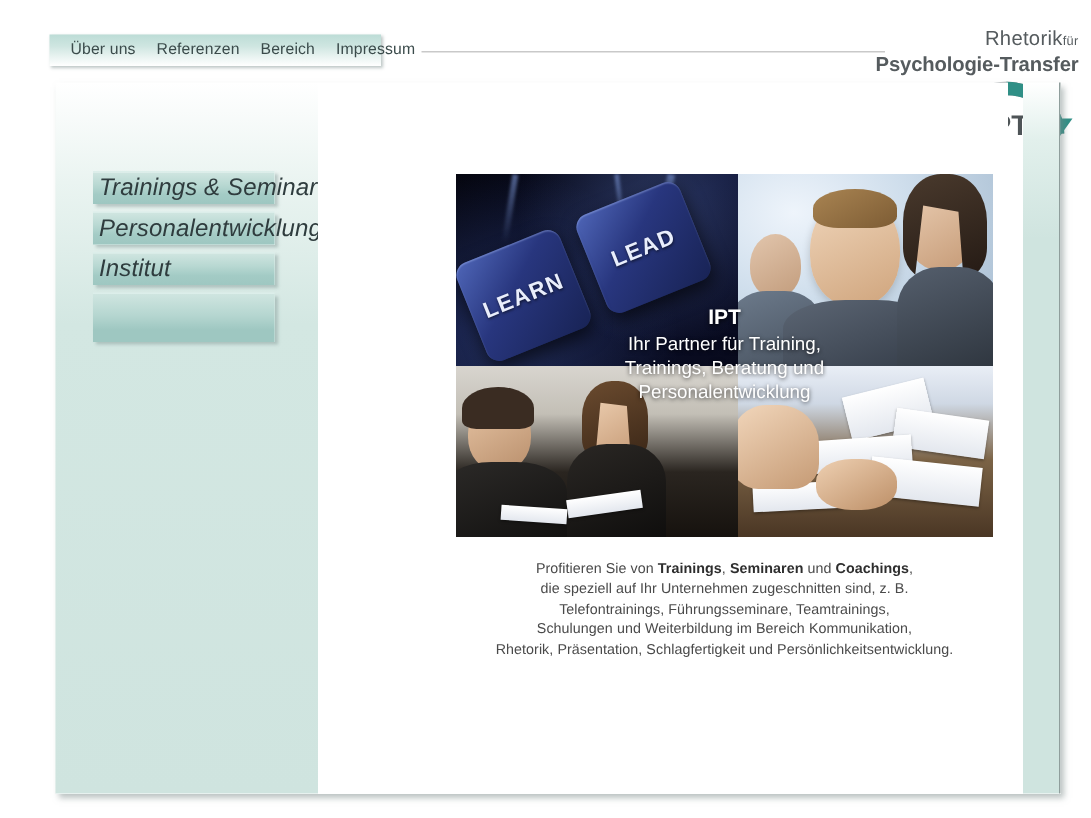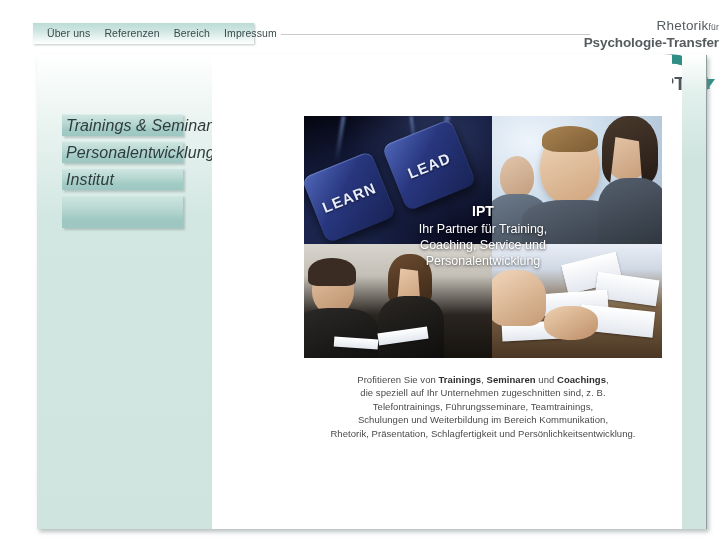--- a/index.html
+++ b/index.html
@@ -343,21 +343,21 @@
           <div class="paper" style="left:46px;top:48px;width:70px;height:22px;transform:rotate(-4deg);"></div>
           <div class="paper" style="left:88px;top:64px;width:74px;height:26px;transform:rotate(6deg);"></div>
           <div class="paper" style="left:10px;top:78px;width:60px;height:18px;transform:rotate(-3deg);"></div>
           <div style="position:absolute;left:-4px;top:26px;width:58px;height:56px;border-radius:40% 46% 30% 30%;background:linear-gradient(150deg,#f2d7bc,#c59a74);"></div>
           <div style="position:absolute;left:52px;top:62px;width:54px;height:34px;border-radius:44%;background:linear-gradient(150deg,#eed0b2,#bd8f67);"></div>
         </div>
 
         <div id="banner-caption">
           <div id="caption-title">IPT</div>
           <div class="caption-line">Ihr Partner für Training,</div>
-          <div class="caption-line">Coaching, Service und</div>
+          <div class="caption-line">Trainings, Beratung und</div>
           <div class="caption-line">Personalentwicklung</div>
         </div>
       </div>
 
       <div id="intro">
         <p><span>Profitieren Sie von </span><b>Trainings</b><span>, </span><b>Seminaren</b><span> und </span><b>Coachings</b><span>,</span><br><span>die speziell auf Ihr Unternehmen zugeschnitten sind, z. B.</span><br><span>Telefontrainings, Führungsseminare, Teamtrainings,</span><br><span>Schulungen und Weiterbildung im Bereich Kommunikation,</span><br><span>Rhetorik, Präsentation, Schlagfertigkeit und Persönlichkeitsentwicklung.</span></p>
       </div>
 
     </div>
 

